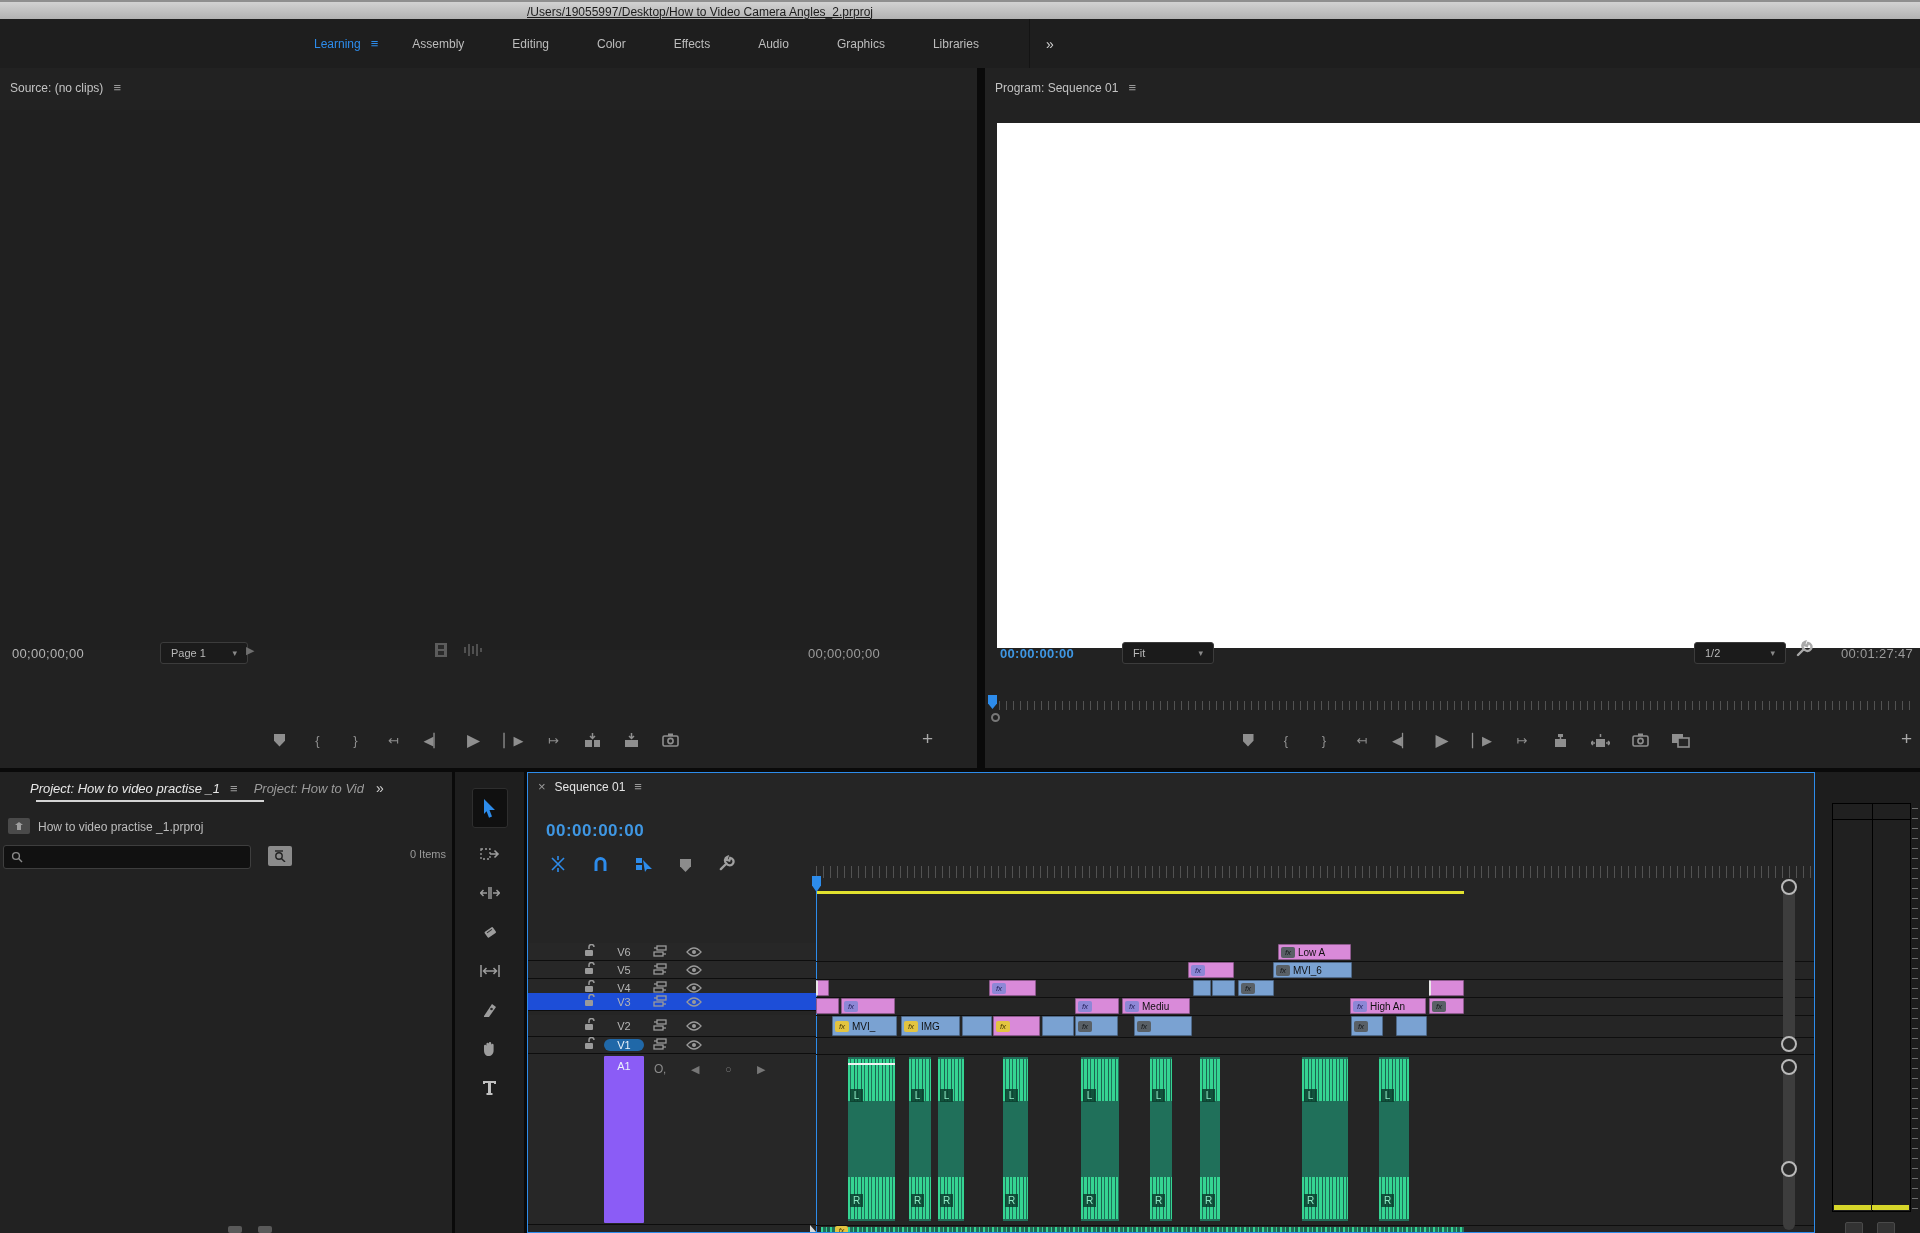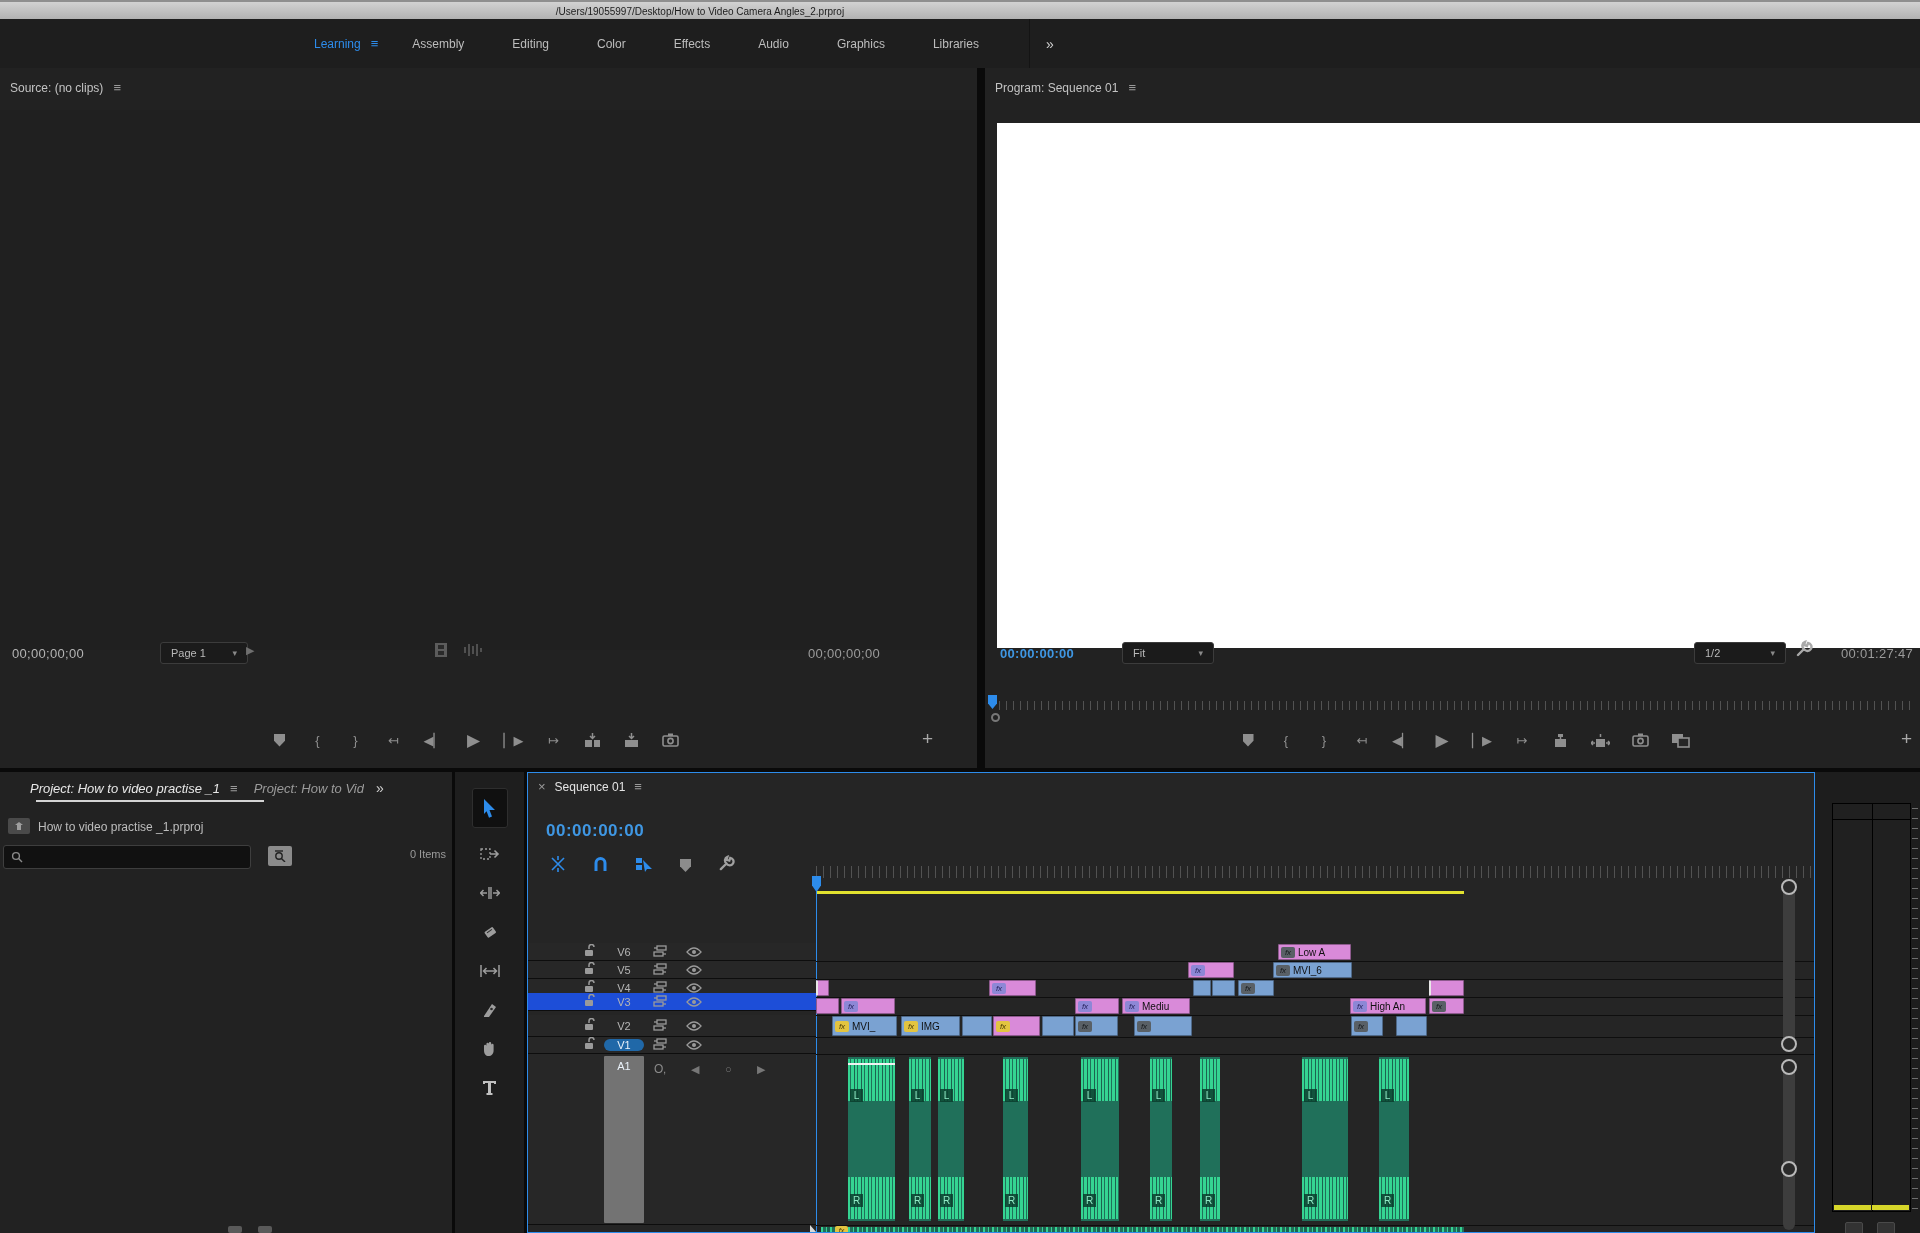--- a/index.html
+++ b/index.html
@@ -4,21 +4,21 @@
 <style>
   html,body{margin:0;padding:0;background:#0a0a0a;}
   body{width:1920px;height:1233px;position:relative;overflow:hidden;
        font-family:"Liberation Sans","DejaVu Sans",sans-serif;color:#c8c8c8;
        -webkit-font-smoothing:antialiased;}
   .abs{position:absolute;}
   
   .titlebar{left:0;top:0;width:1920px;height:19px;
     background:linear-gradient(#d2d2d2,#aeaeae);border-top:2px solid #8f8f8f;
     display:flex;align-items:center;justify-content:center;}
-  .titlebar .t{font-size:10px;color:#1c1c1c;margin-right:520px;}
+  .titlebar .t{font-size:12px;color:#1c1c1c;margin-right:520px;text-decoration:underline;}
   .wsbar{left:0;top:19px;width:1920px;height:49px;background:#1e1e1e;
     display:flex;align-items:center;}
   .ws-tab{font-size:12px;color:#bdbdbd;margin:4px 24px;cursor:default;white-space:nowrap;}
   .ws-tab.active{color:#2d8ceb;}
   .ws-menu{color:#2d8ceb;font-size:13px;margin-left:-14px;margin-right:10px;}
   .ws-sep{width:1px;height:49px;background:#141414;margin-left:26px;}
   .ws-more{color:#cfcfcf;font-size:14px;margin-left:16px;letter-spacing:-2px;}
   
   .panel{background:#222222;}
   .phead{font-size:12px;color:#c3c3c3;}
@@ -544,21 +544,21 @@
             <line x1="4" y1="3" x2="1" y2="3" stroke="#9a9a9a" stroke-width="1.3"></line>
             <line x1="10" y1="9" x2="13" y2="9" stroke="#9a9a9a" stroke-width="1.3"></line>
           </svg></span>
         <span style="margin-left:19px"><svg width="16" height="10" viewBox="0 0 16 10">
             <path d="M1 5 Q8 -3 15 5 Q8 13 1 5 Z" fill="none" stroke="#9a9a9a" stroke-width="1.3"></path>
             <circle cx="8" cy="5" r="2" fill="#9a9a9a"></circle>
           </svg></span>
       </div>
       <div class="rowline" style="top: 281px;"></div>
       <div class="trackrow" style="top: 281px; height: 171px; background: rgb(39, 39, 39); align-items: flex-start;">
-        <div style="position:absolute;left:76px;top:2px;width:40px;height:167px;background:#737373;border-radius:1px;text-align:center;"><span style="font-size:11px;color:#eaf2fa;line-height:20px;">A1</span></div>
+        <div style="position:absolute;left:76px;top:2px;width:40px;height:167px;background:#8b5cf6;border-radius:1px;text-align:center;"><span style="font-size:11px;color:#eaf2fa;line-height:20px;">A1</span></div>
         <span style="position:absolute;left:126px;top:8px;color:#8a8a8a;font-size:12px;">O‚</span>
         <span style="position:absolute;left:163px;top:9px;color:#777;font-size:11px;">◀</span>
         <span style="position:absolute;left:197px;top:9px;color:#777;font-size:11px;">○</span>
         <span style="position:absolute;left:229px;top:9px;color:#777;font-size:11px;">▶</span>
       </div>
       <div class="rowline" style="top: 452px;"></div>
       <div class="aclip" style="left: 320px; top: 284px; width: 47px; height: 164px;">
         <div class="wave" style="top: 2px; height: 42px;"></div>
         <div class="wave" style="bottom: 2px; height: 42px;"></div>
         <div class="chbadge" style="top: 32px;">L</div>

